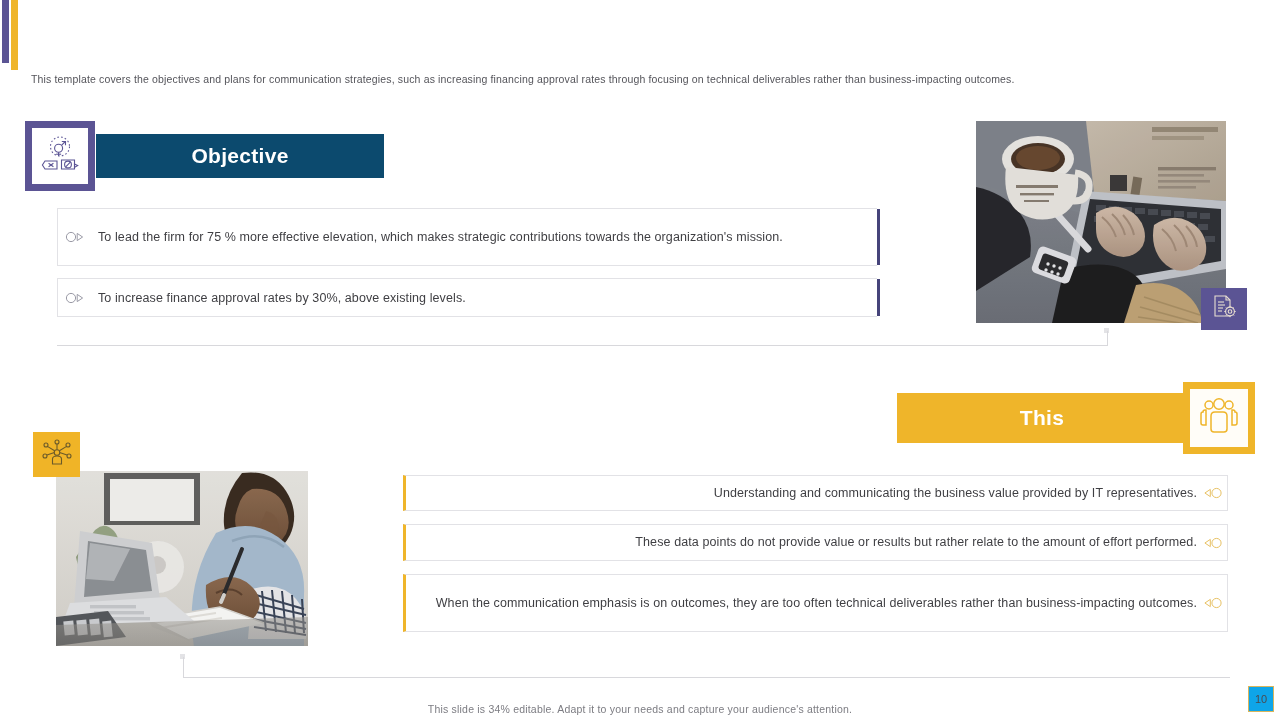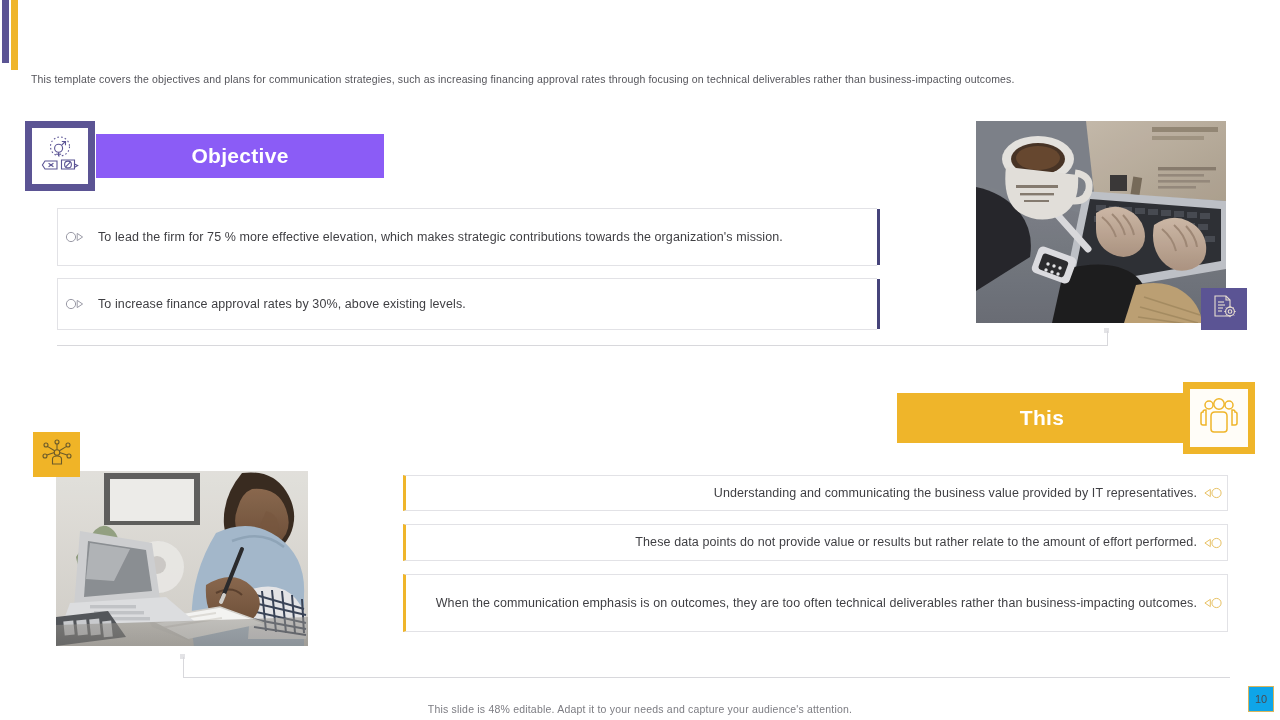--- a/index.html
+++ b/index.html
@@ -22,21 +22,21 @@
     color:#3c3c3c;white-space:nowrap;
   }
   .subtitle{
     position:absolute;left:31px;top:73px;width:1205px;
     font-size:10.5px;color:#54545a;letter-spacing:.15px;white-space:nowrap;
   }
 
   
   .obj-band{
     position:absolute;left:96px;top:134px;width:288px;height:44px;
-    background:#8b5cf6;
+    background:#0c4a6e;
     display:flex;align-items:center;justify-content:center;
   }
   .obj-band-label{
     color:#ffffff;font-size:21px;font-weight:700;letter-spacing:.3px;
   }
   .obj-iconbox{
     position:absolute;left:25px;top:121px;width:70px;height:70px;
     background:#5b5494;
     display:flex;align-items:center;justify-content:center;
   }
@@ -54,21 +54,21 @@
     border-right:none;
     box-sizing:border-box;
     display:flex;align-items:center;
     padding:10px 22px 10px 40px;
     margin-bottom:12px;
   }
   .obj-row::after{
     content:"";position:absolute;right:-3px;top:0;bottom:0;width:3px;background:#46447a;
   }
   .obj-row-1{height:58px;}
-  .obj-row-2{height:52px;}
+  .obj-row-2{height:39px;}
   .obj-bullet{
     position:absolute;left:7px;top:50%;transform:translateY(-50%);
     width:22px;height:14px;
   }
   .obj-text{font-size:12.5px;line-height:18px;color:#3f3f43;letter-spacing:.1px;}
 
   .obj-connector-h{
     position:absolute;left:57px;top:345px;width:1050px;height:1px;background:#d8d8dc;
   }
   .obj-connector-v{
@@ -489,16 +489,16 @@
         <line x1="5" y1="16" x2="12.4" y2="13.6"></line>
         <line x1="25" y1="16" x2="17.6" y2="13.6"></line>
       </svg>
     </span>
   </div>
 
   <div class="bl-connector-dot"></div>
   <div class="bl-connector-v"></div>
   <div class="bl-connector-h"></div>
 
-  <div class="footer-note">This slide is 48% editable. Adapt it to your needs and capture your audience's attention.</div>
+  <div class="footer-note">This slide is 34% editable. Adapt it to your needs and capture your audience's attention.</div>
   <div class="page-num">10</div>
 
 </div>
 
 </body></html>

